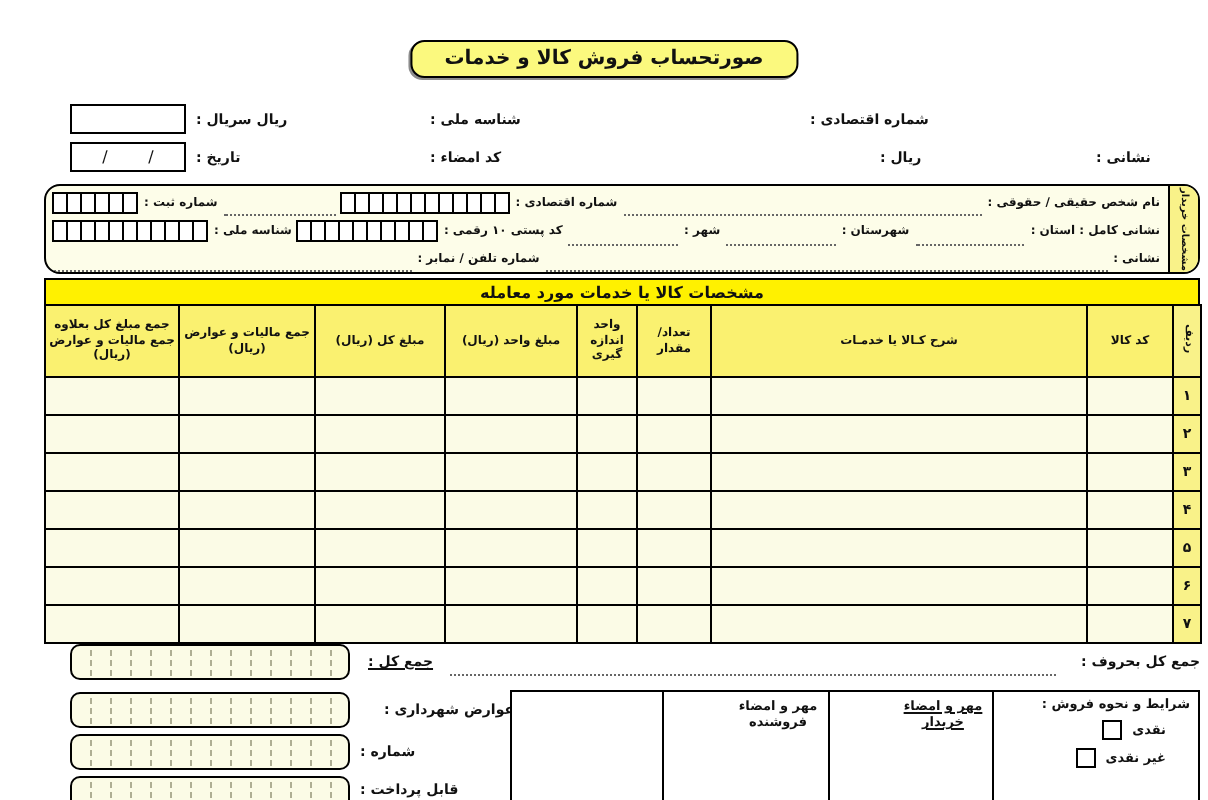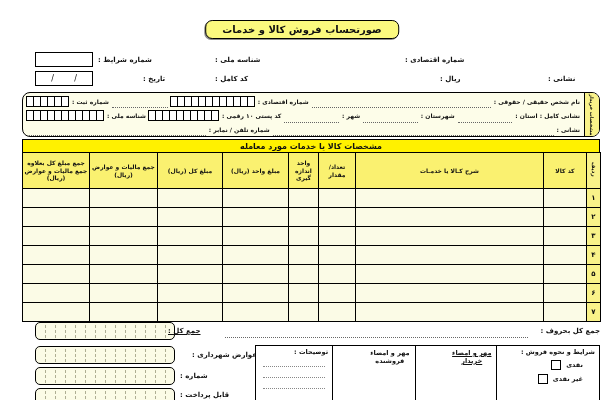--- a/index.html
+++ b/index.html
@@ -61,27 +61,27 @@
   .chkrow { display:flex; align-items:center; gap:5px; margin:4px 12px 0 0; font-size:6.5px; font-weight:bold; }
   .chk { width:10px; height:10px; background:#fff; border:1px solid #000; display:inline-block; }
   .dotline { border-bottom:1px dotted #888; height:11px; margin:0 3px; }
 </style>
 </head>
 <body>
 
 <div class="abs title-box">صورتحساب فروش کالا و خدمات</div>
 
 <div class="abs wbox" style="left:35px; top:52px;"></div>
-<div class="abs lbl" style="left:98px; top:56px;">شماره شرایط :</div>
+<div class="abs lbl" style="left:98px; top:56px;">ریال سریال :</div>
 <div class="abs lbl" style="left:215px; top:56px;">شناسه ملی :</div>
 <div class="abs lbl" style="left:405px; top:56px;">شماره اقتصادی :</div>
 
 <div class="abs wbox" style="left:35px; top:71px;">/        /</div>
-<div class="abs lbl" style="left:98px; top:75px;margin-left:45px;">تاریخ :</div>
-<div class="abs lbl" style="left:215px; top:75px;">کد کامل :</div>
+<div class="abs lbl" style="left:98px; top:75px;">تاریخ :</div>
+<div class="abs lbl" style="left:215px; top:75px;">کد امضاء :</div>
 <div class="abs lbl" style="left:440px; top:75px;">ریال :</div>
 <div class="abs lbl" style="left:548px; top:75px;">نشانی :</div>
 
 <div class="abs buyer">
   <div class="strip">
     <span class="vtext">مشخصات خریدار</span>
   </div>
   <div class="buyer-rows">
     <div class="brow">
       <span class="lbl-s">نام شخص حقیقی / حقوقی :</span>
@@ -260,21 +260,21 @@
         <td class="cell"></td>
   </tr>
 </tbody>
   </table>
 
 <div class="abs dotrow" style="left:225px; top:324px; width:375px;">
   <span class="lbl">جمع کل بحروف :</span>
   <span class="d"></span>
 </div>
 <div class="abs gridbox" style="left:35px; top:322px;"></div>
-<div class="abs lbl" style="left:168px; top:327px;text-decoration:underline;">جمع کل :</div>
+<div class="abs lbl" style="left:184px; top:327px;text-decoration:underline;">جمع کل :</div>
 
 <div class="abs gridbox" style="left:35px; top:346px;"></div>
 <div class="abs lbl" style="left:180px; top:351px;margin-left:12px;">عوارض شهرداری :</div>
 
 <div class="abs gridbox" style="left:35px; top:367px;"></div>
 <div class="abs lbl" style="left:180px; top:372px;">شماره :</div>
 
 <div class="abs gridbox" style="left:35px; top:388px;"></div>
 <div class="abs lbl" style="left:180px; top:391px;">قابل پرداخت :</div>
 
@@ -289,19 +289,13 @@
       <span>غیر نقدی</span>
       <span class="chk"></span>
     </div>
   </div>
   <div class="fcell b sig" style="width:82px;text-decoration:underline;">
     <span>مهر و امضاء خریدار</span>
   </div>
   <div class="fcell b sig" style="width:83px;">
     <span>مهر و امضاء فروشنده</span>
   </div>
-  <div class="fcell" style="width:77px;">
-    <div class="lbl-s" style="font-size:6.5px; text-align:right;">توضیحات :</div>
-    <div class="dotline"></div>
-    <div class="dotline"></div>
-    <div class="dotline"></div>
-  </div>
 </div>
 
 </body></html>

